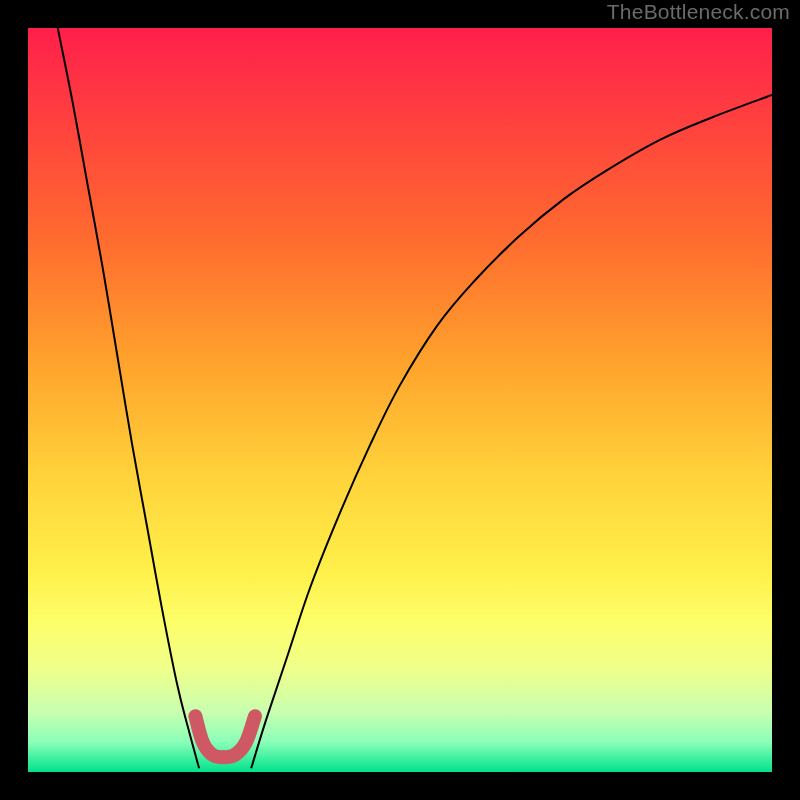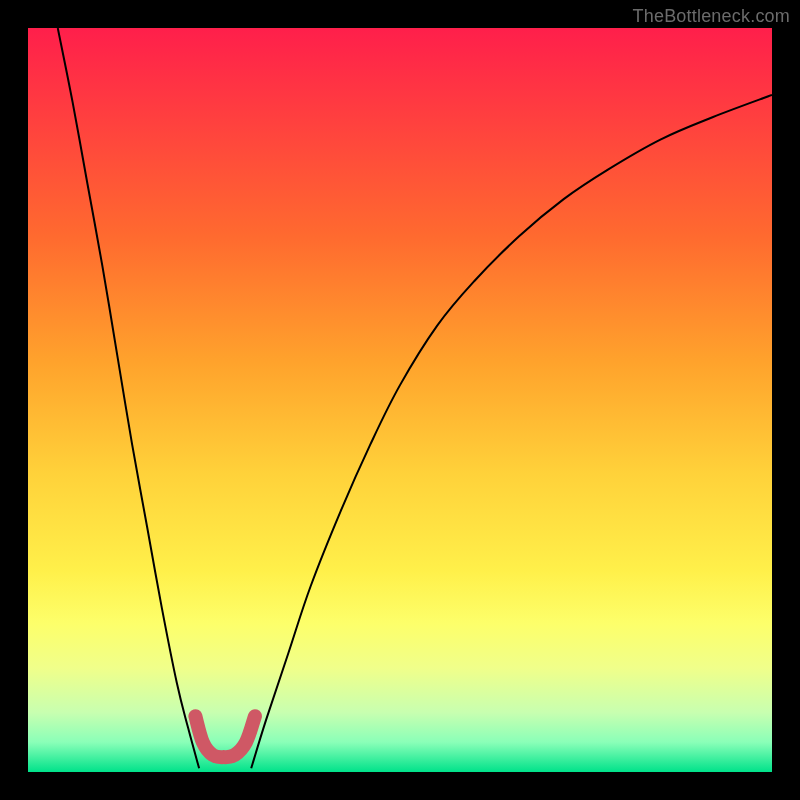--- a/index.html
+++ b/index.html
@@ -40,24 +40,24 @@
       #fff04a 73%,
       #fdff6a 80%,
       #f0ff8a 86%,
       #c8ffb0 92%,
       #8affb8 96%,
       #00e28a 100%
     );
   }
   .watermark {
     position: absolute;
-    top: 6px;
+    top: 0;
     right: 10px;
     color: #6b6b6b;
-    font-size: 18px;
+    font-size: 21px;
     letter-spacing: 0.2px;
     z-index: 10;
   }
   svg.curves {
     position: absolute;
     inset: 0;
     width: 744px;
     height: 744px;
     z-index: 5;
   }

